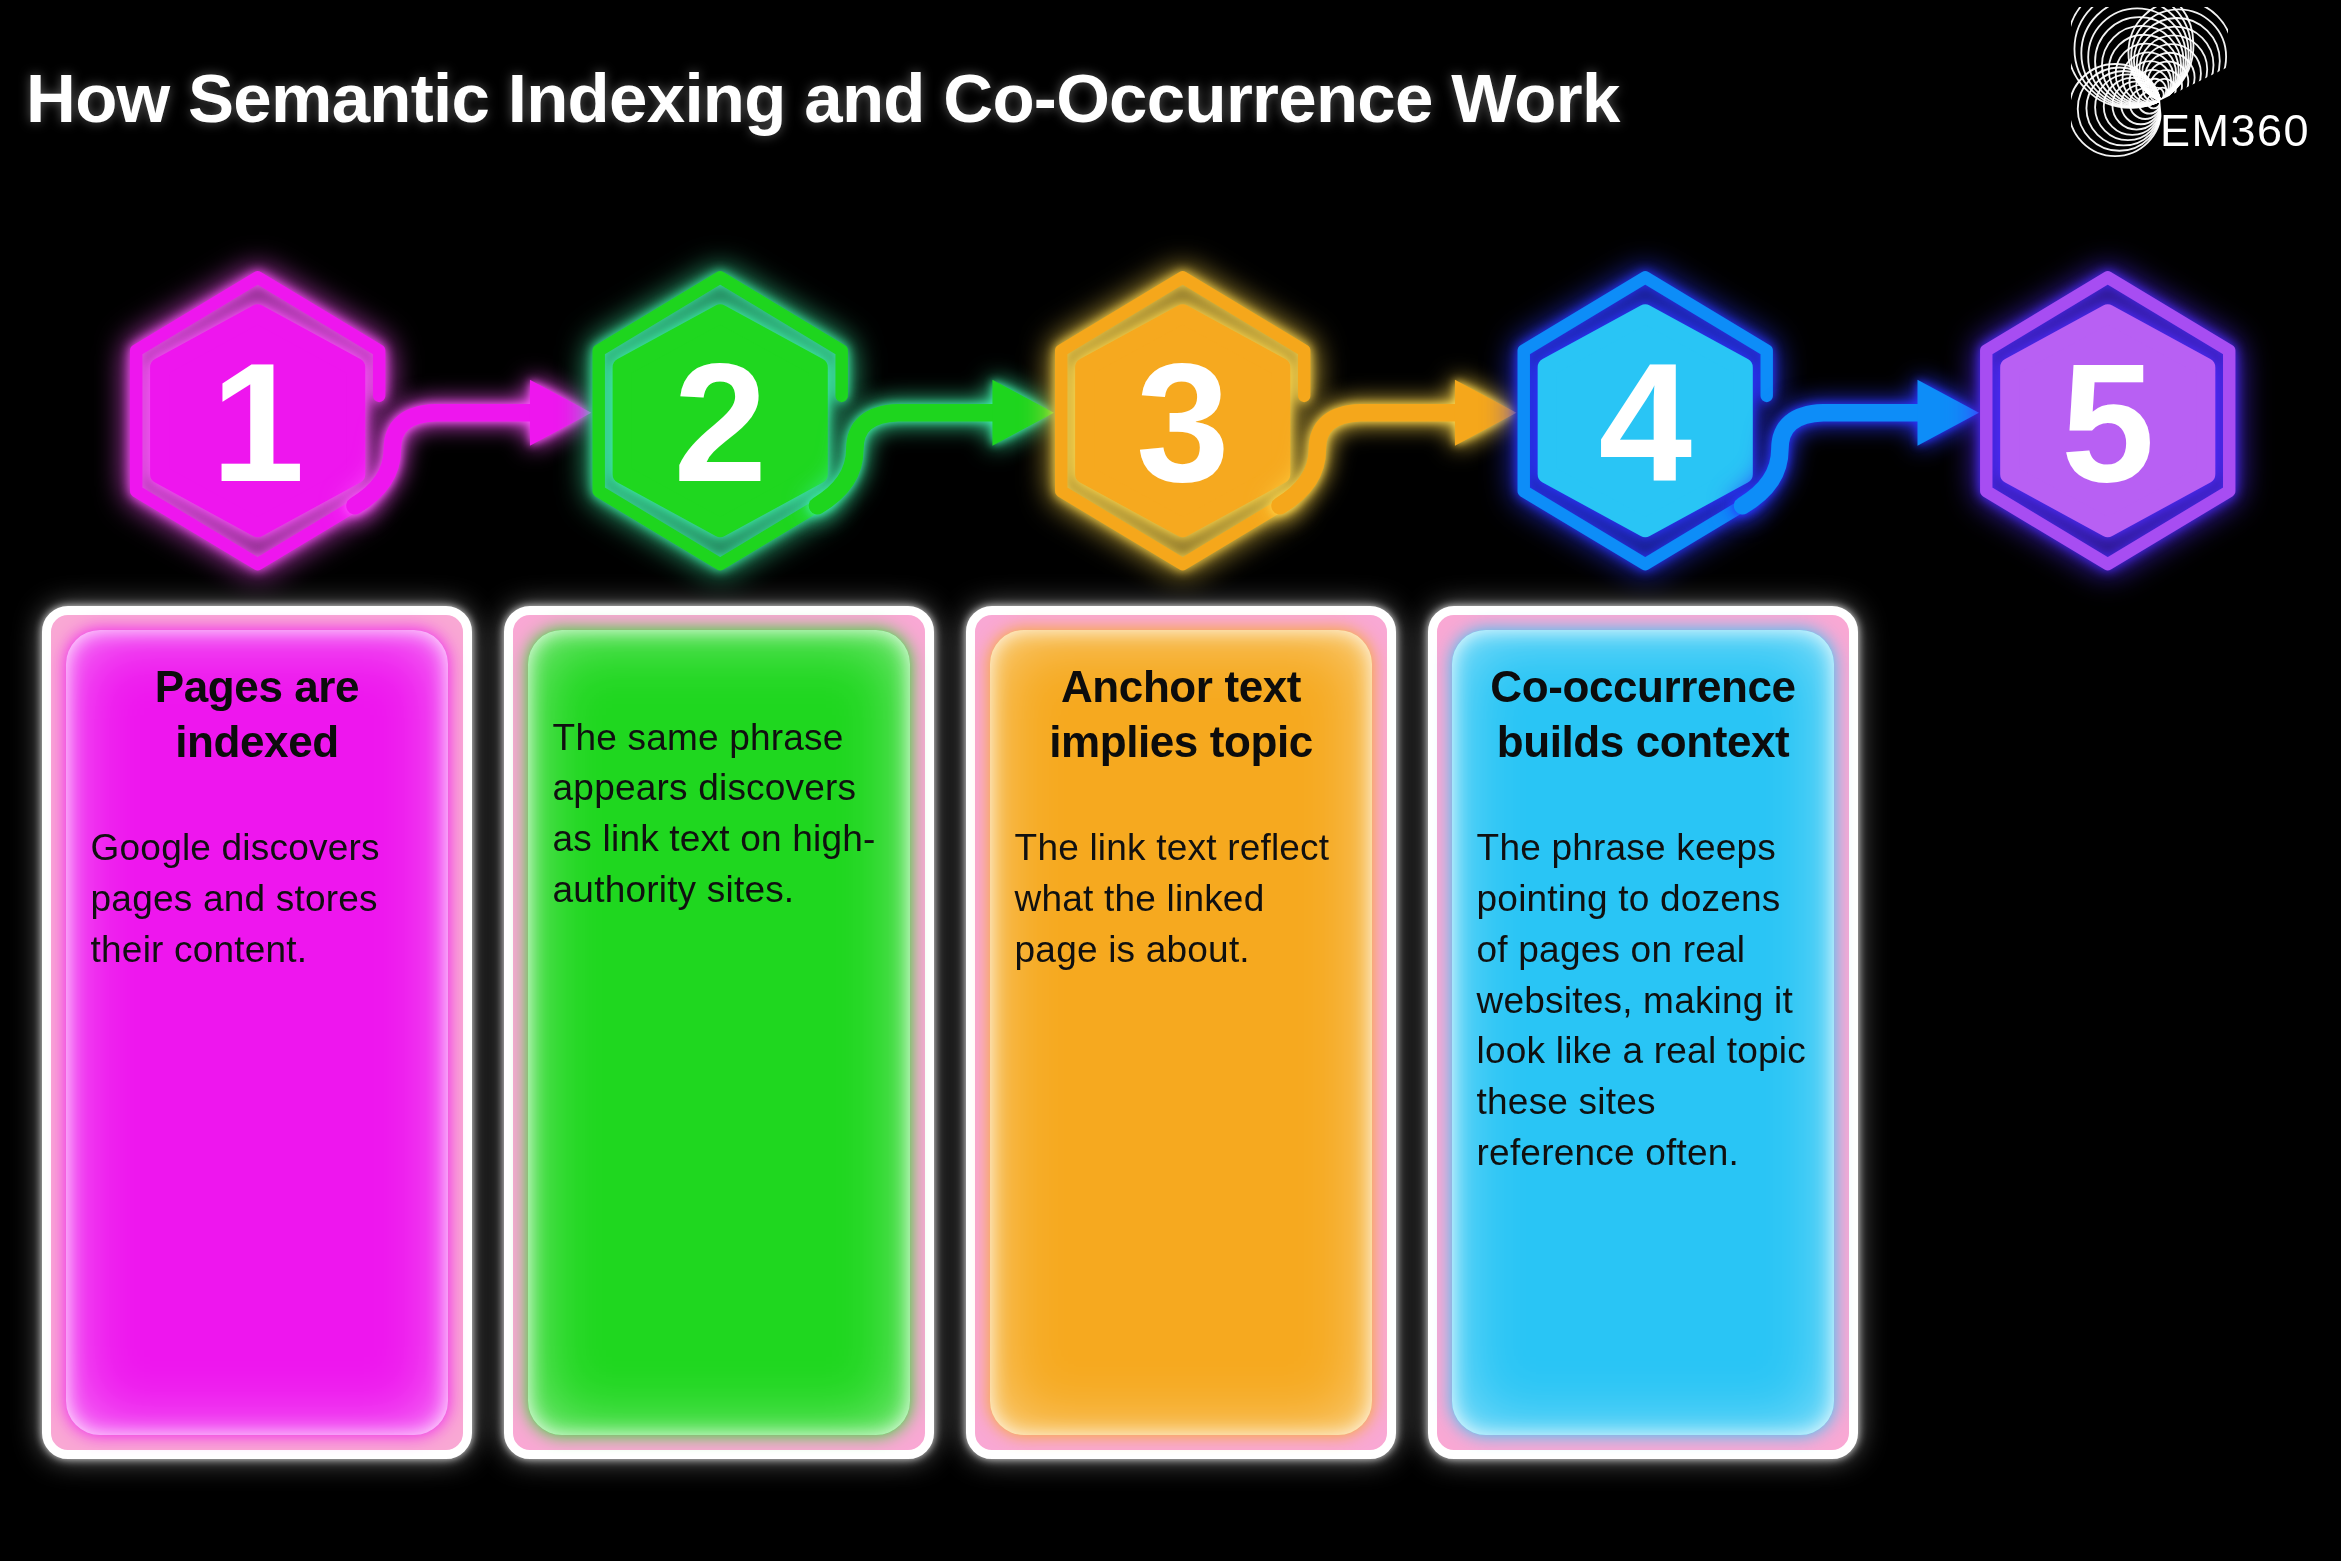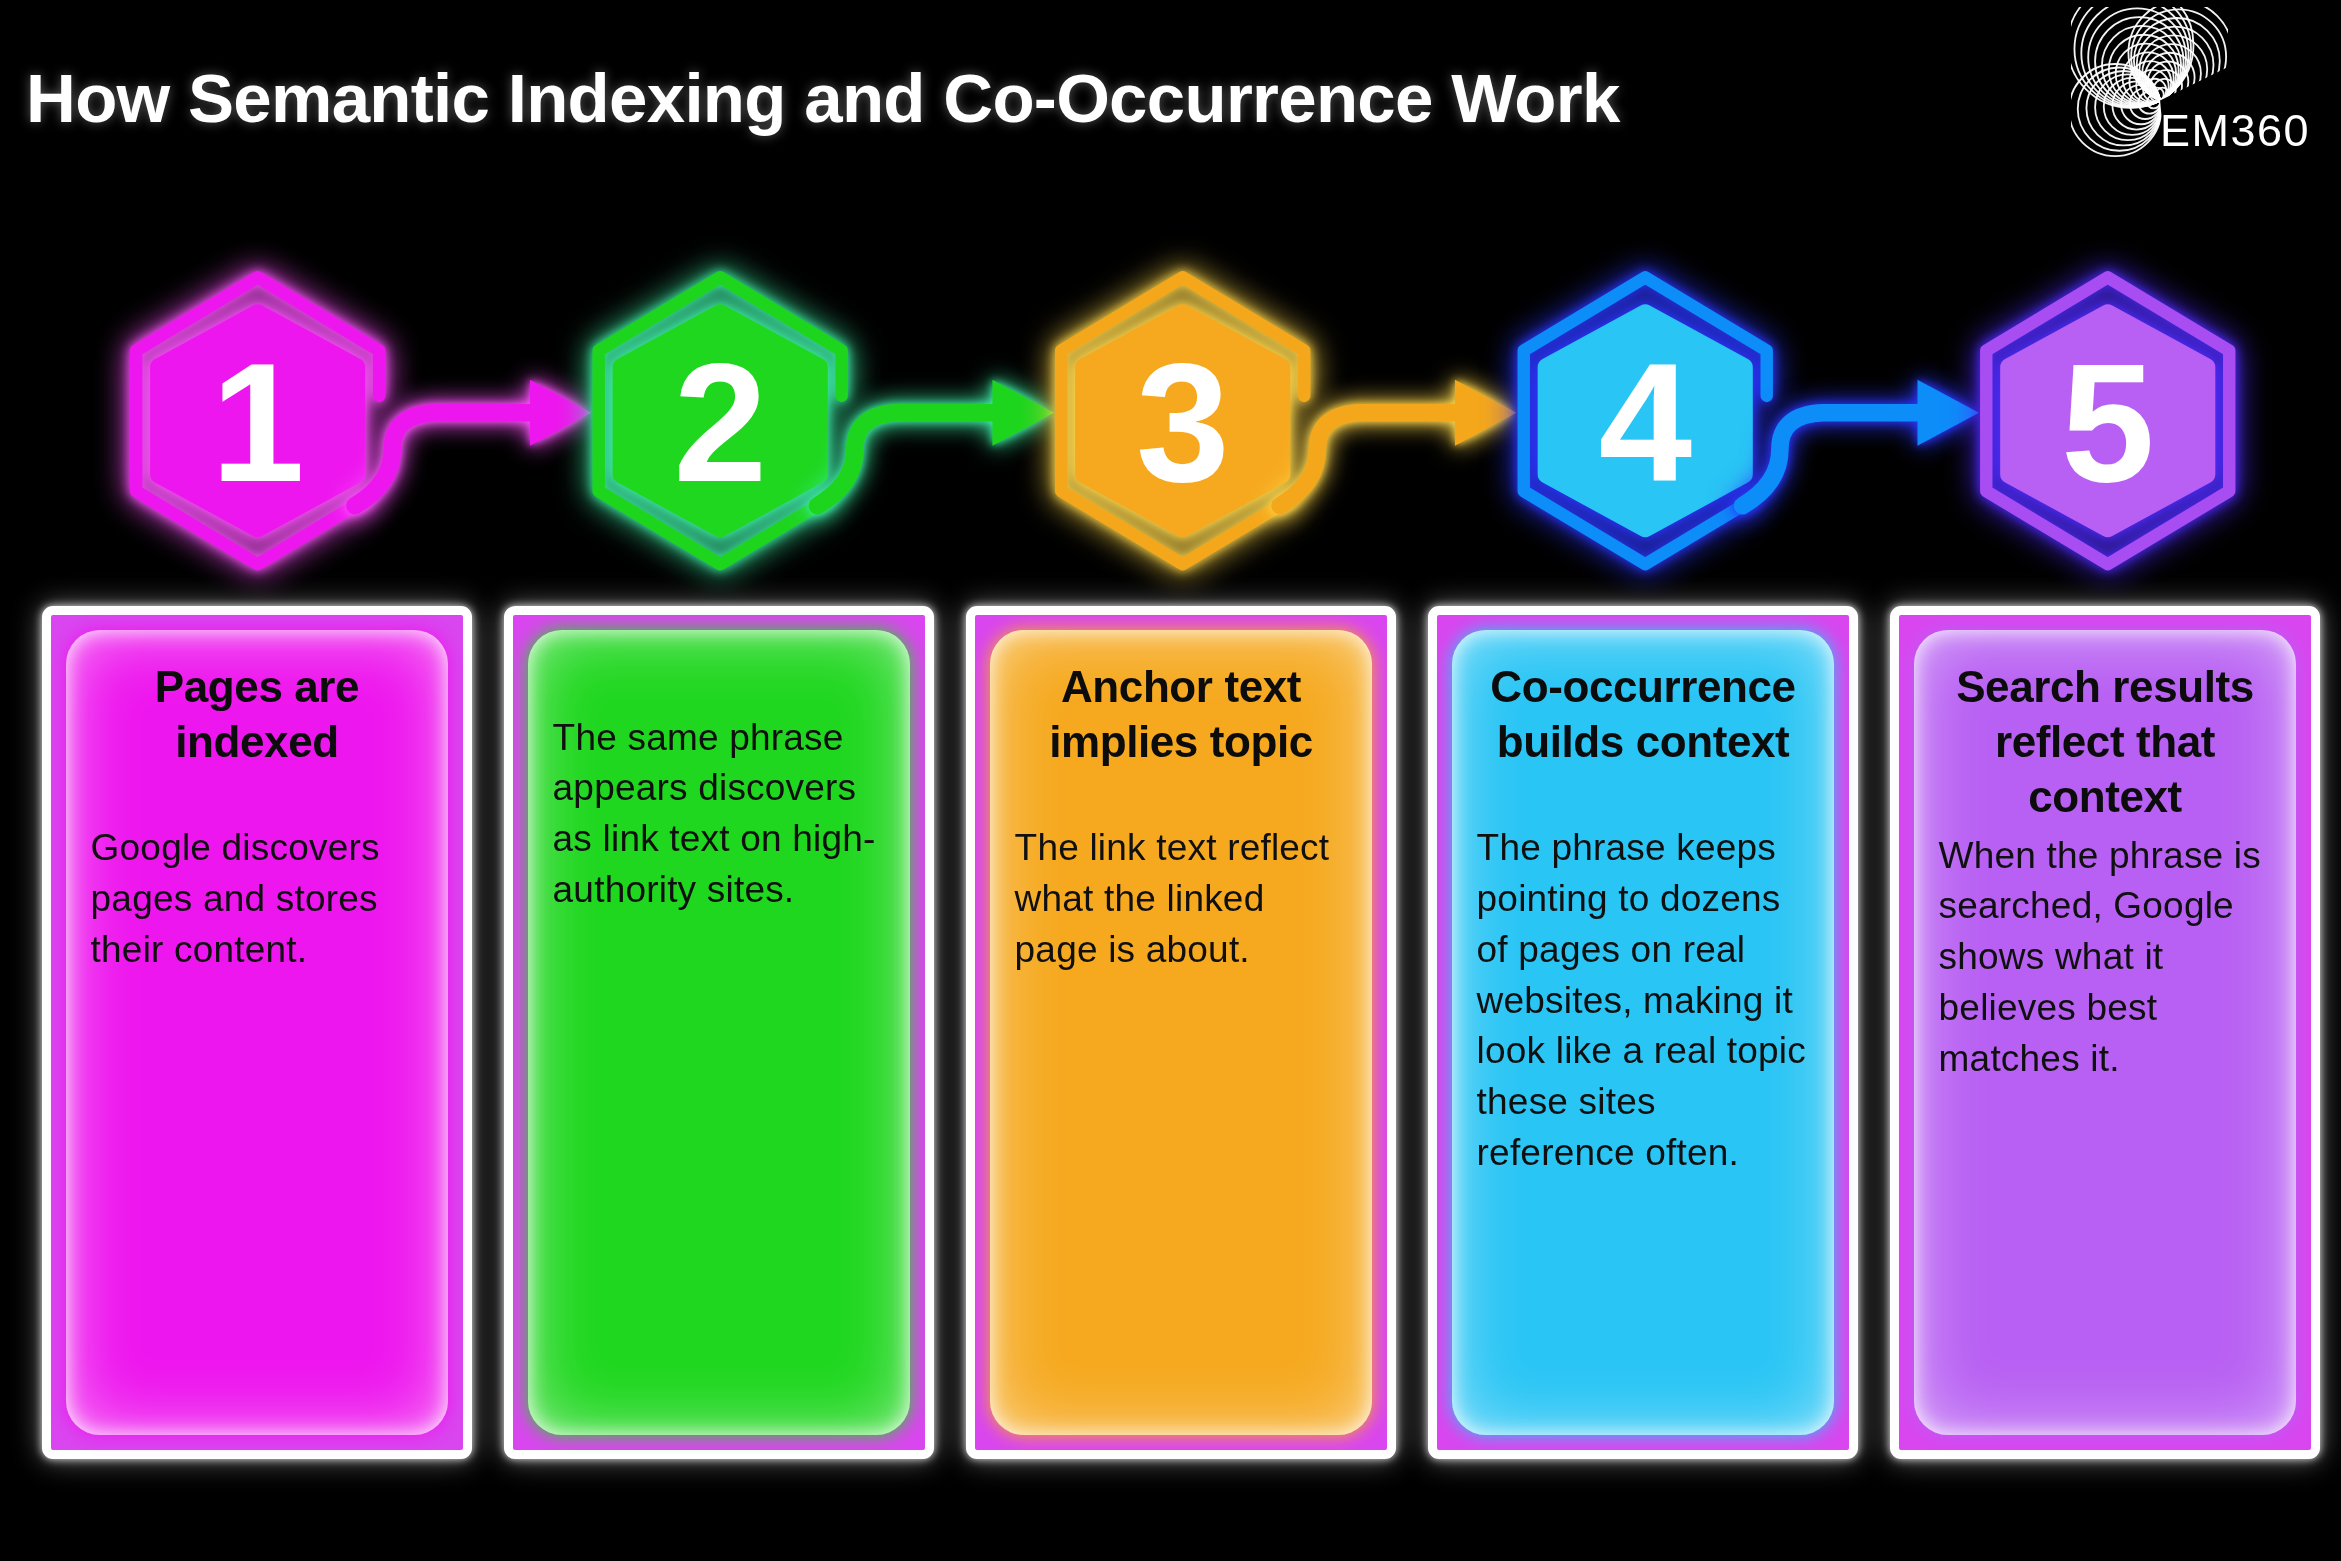--- a/index.html
+++ b/index.html
@@ -21,21 +21,21 @@
     font-size:45px; font-weight:normal; color:#ffffff; letter-spacing:1.5px;
   }
   
   #hexrow{ position:absolute; left:0; top:0; }
   #hexrow text{ font-family:"Liberation Sans", sans-serif; }
   
   .cards{ position:absolute; left:42px; top:606px; display:flex; gap:32px; }
   .card{
     box-sizing:border-box; position:relative;
     width:430px; height:853px;
-    border:9.5px solid #ffffff; border-radius:11px; background:#d946ef;
+    border:9.5px solid #ffffff; border-radius:26px; background:#f9a8d4;
     box-shadow:0 0 8.8px rgba(255,255,255,.85), 0 0 29px rgba(255,255,255,.45);
   }
   .card-inner{
     position:absolute; left:14.6px; right:14.6px; top:14.6px; bottom:14.6px;
     border-radius:34px; background:var(--c);
     box-shadow: inset 0 0 20.5px rgba(255,255,255,.9),
                 inset 0 0 70px rgba(255,255,255,.55),
                 0 0 17.6px var(--c);
     padding:29px 25px 0 25px; box-sizing:border-box; overflow:hidden;
   }
@@ -158,22 +158,16 @@
         <div class="card-title">Anchor text implies topic</div>
         <div class="card-body">The link text reflect what the linked page is about.</div>
       </div>
     </div>
     <div class="card">
       <div class="card-inner" style="--c: #29c5f5;">
         <div class="card-title">Co-occurrence builds context</div>
         <div class="card-body">The phrase keeps pointing to dozens of pages on real websites, making it look like a real topic these sites reference often.</div>
       </div>
     </div>
-    <div class="card tight">
-      <div class="card-inner" style="--c: #b860f3;">
-        <div class="card-title">Search results reflect that context</div>
-        <div class="card-body">When the phrase is searched, Google shows what it believes best matches it.</div>
-      </div>
-    </div>
   </div>
 
 </div>
 
 
 </body></html>

